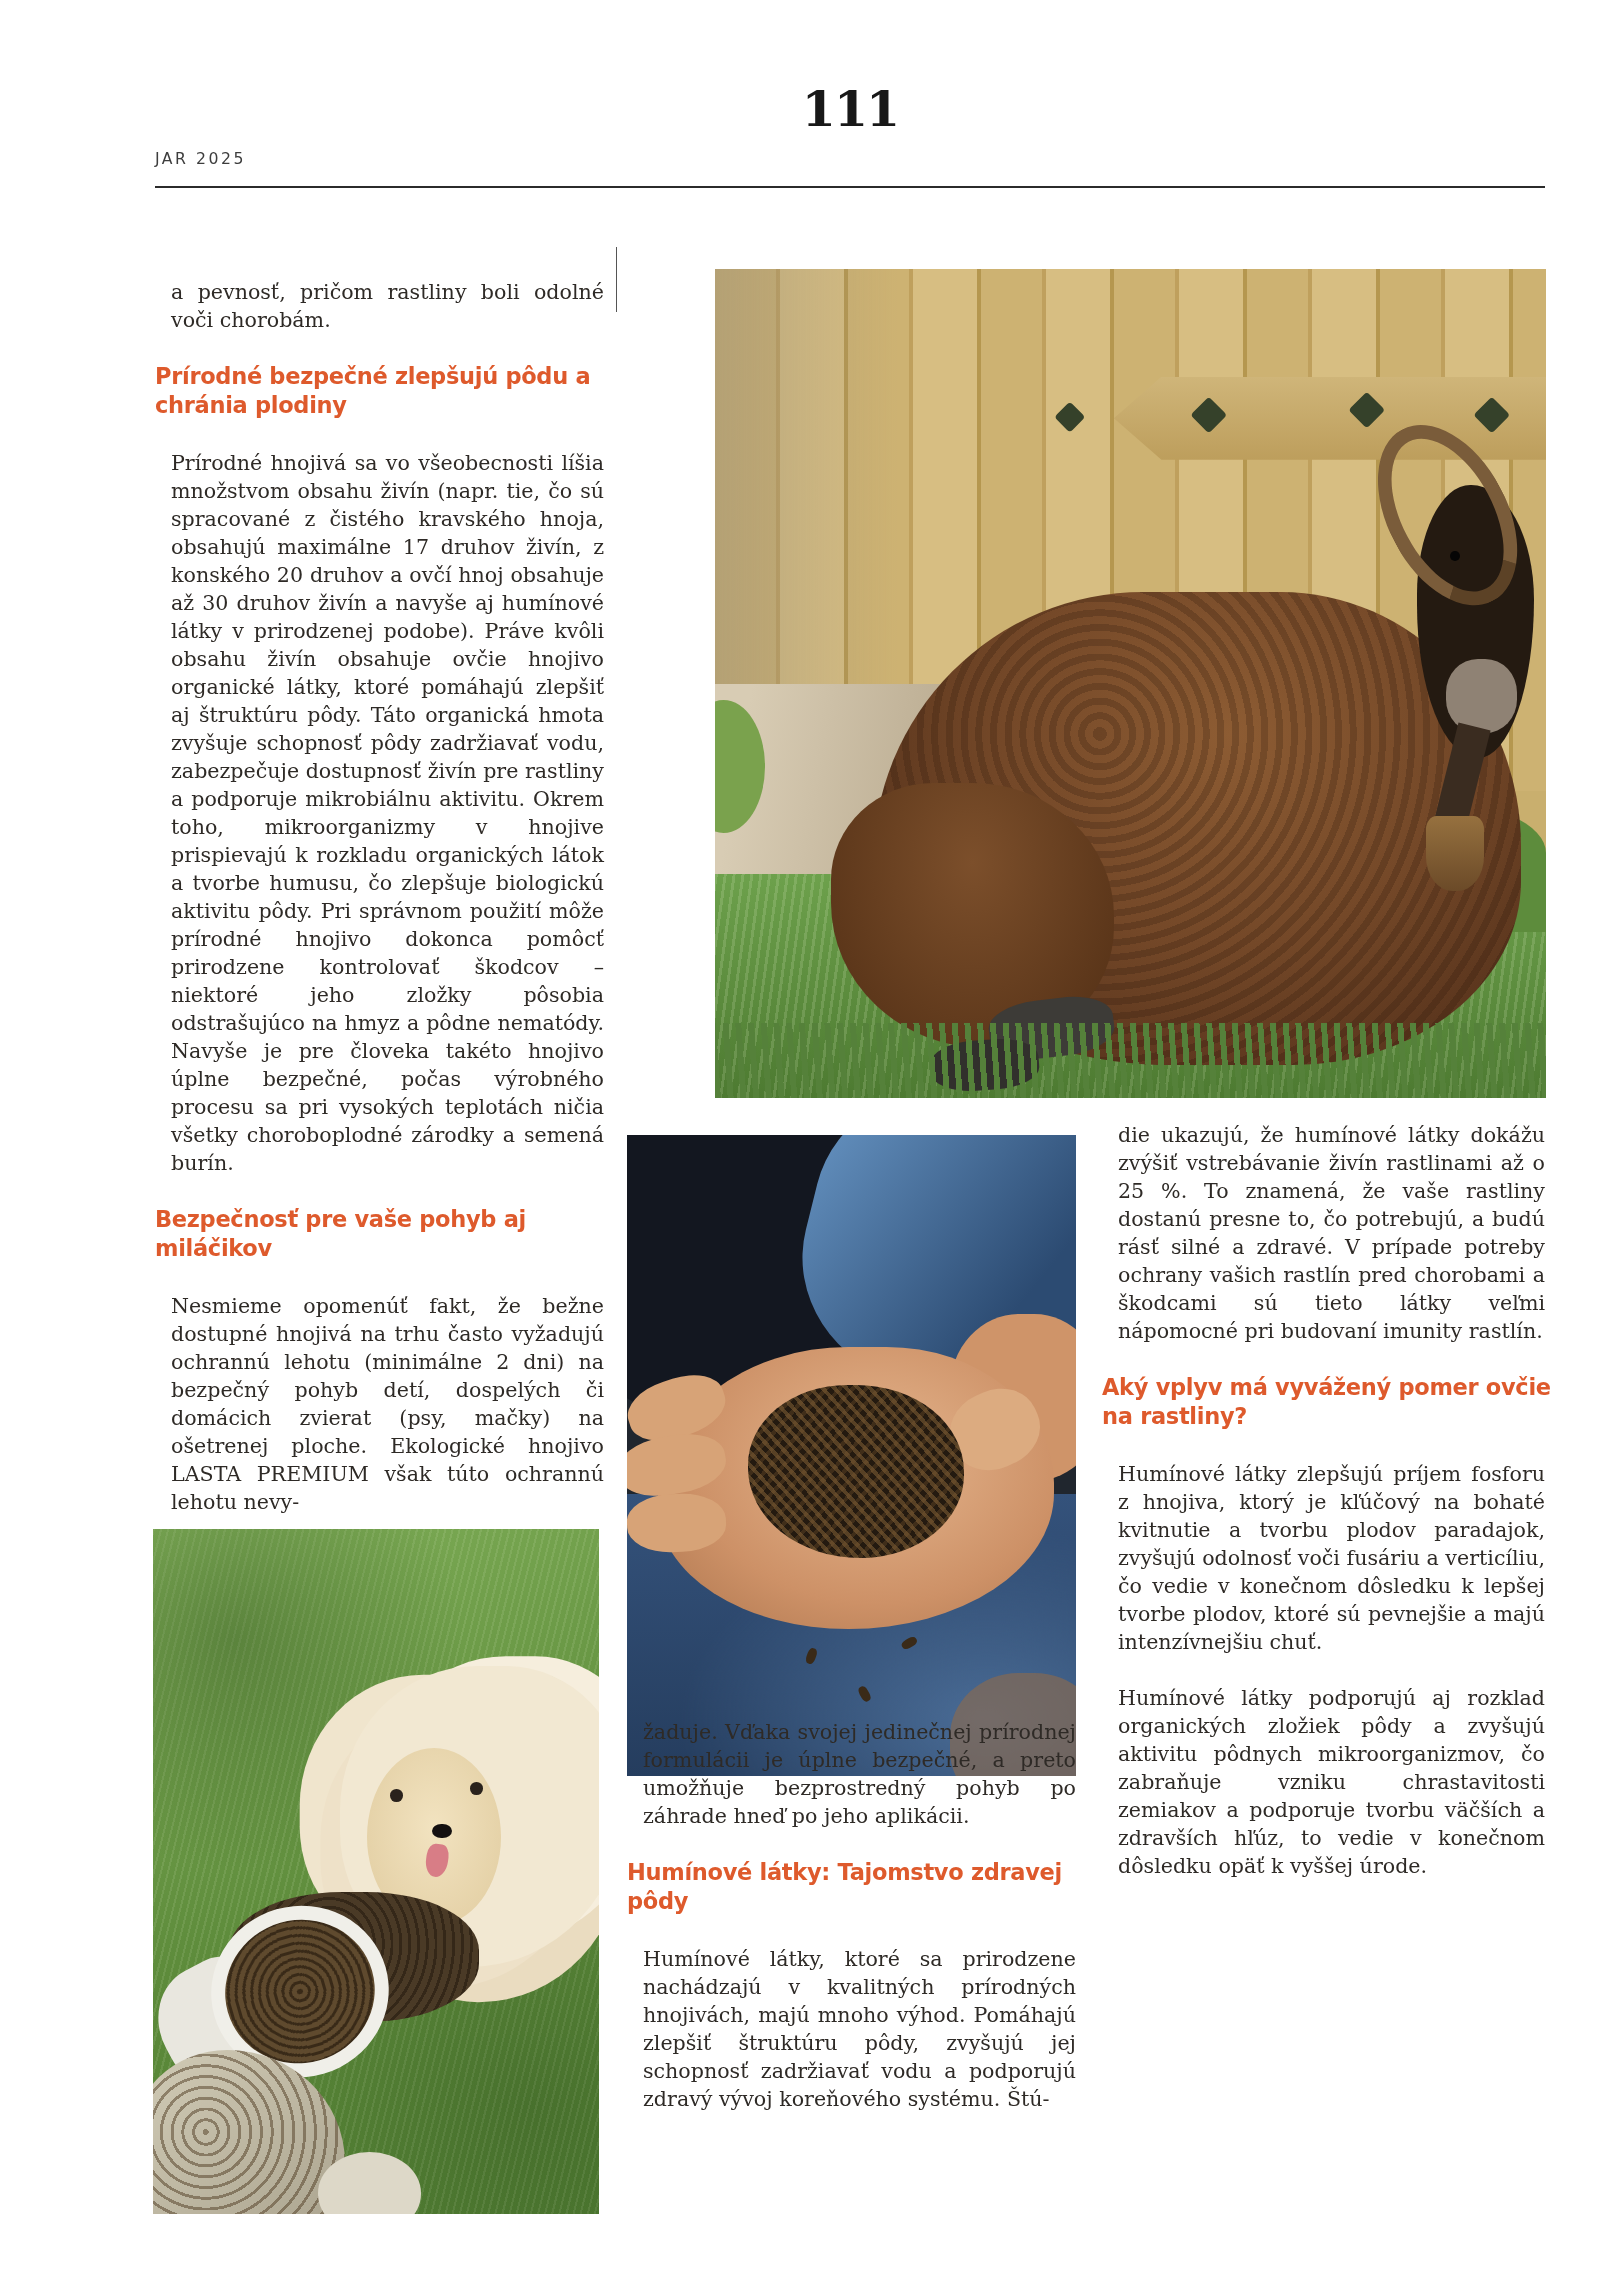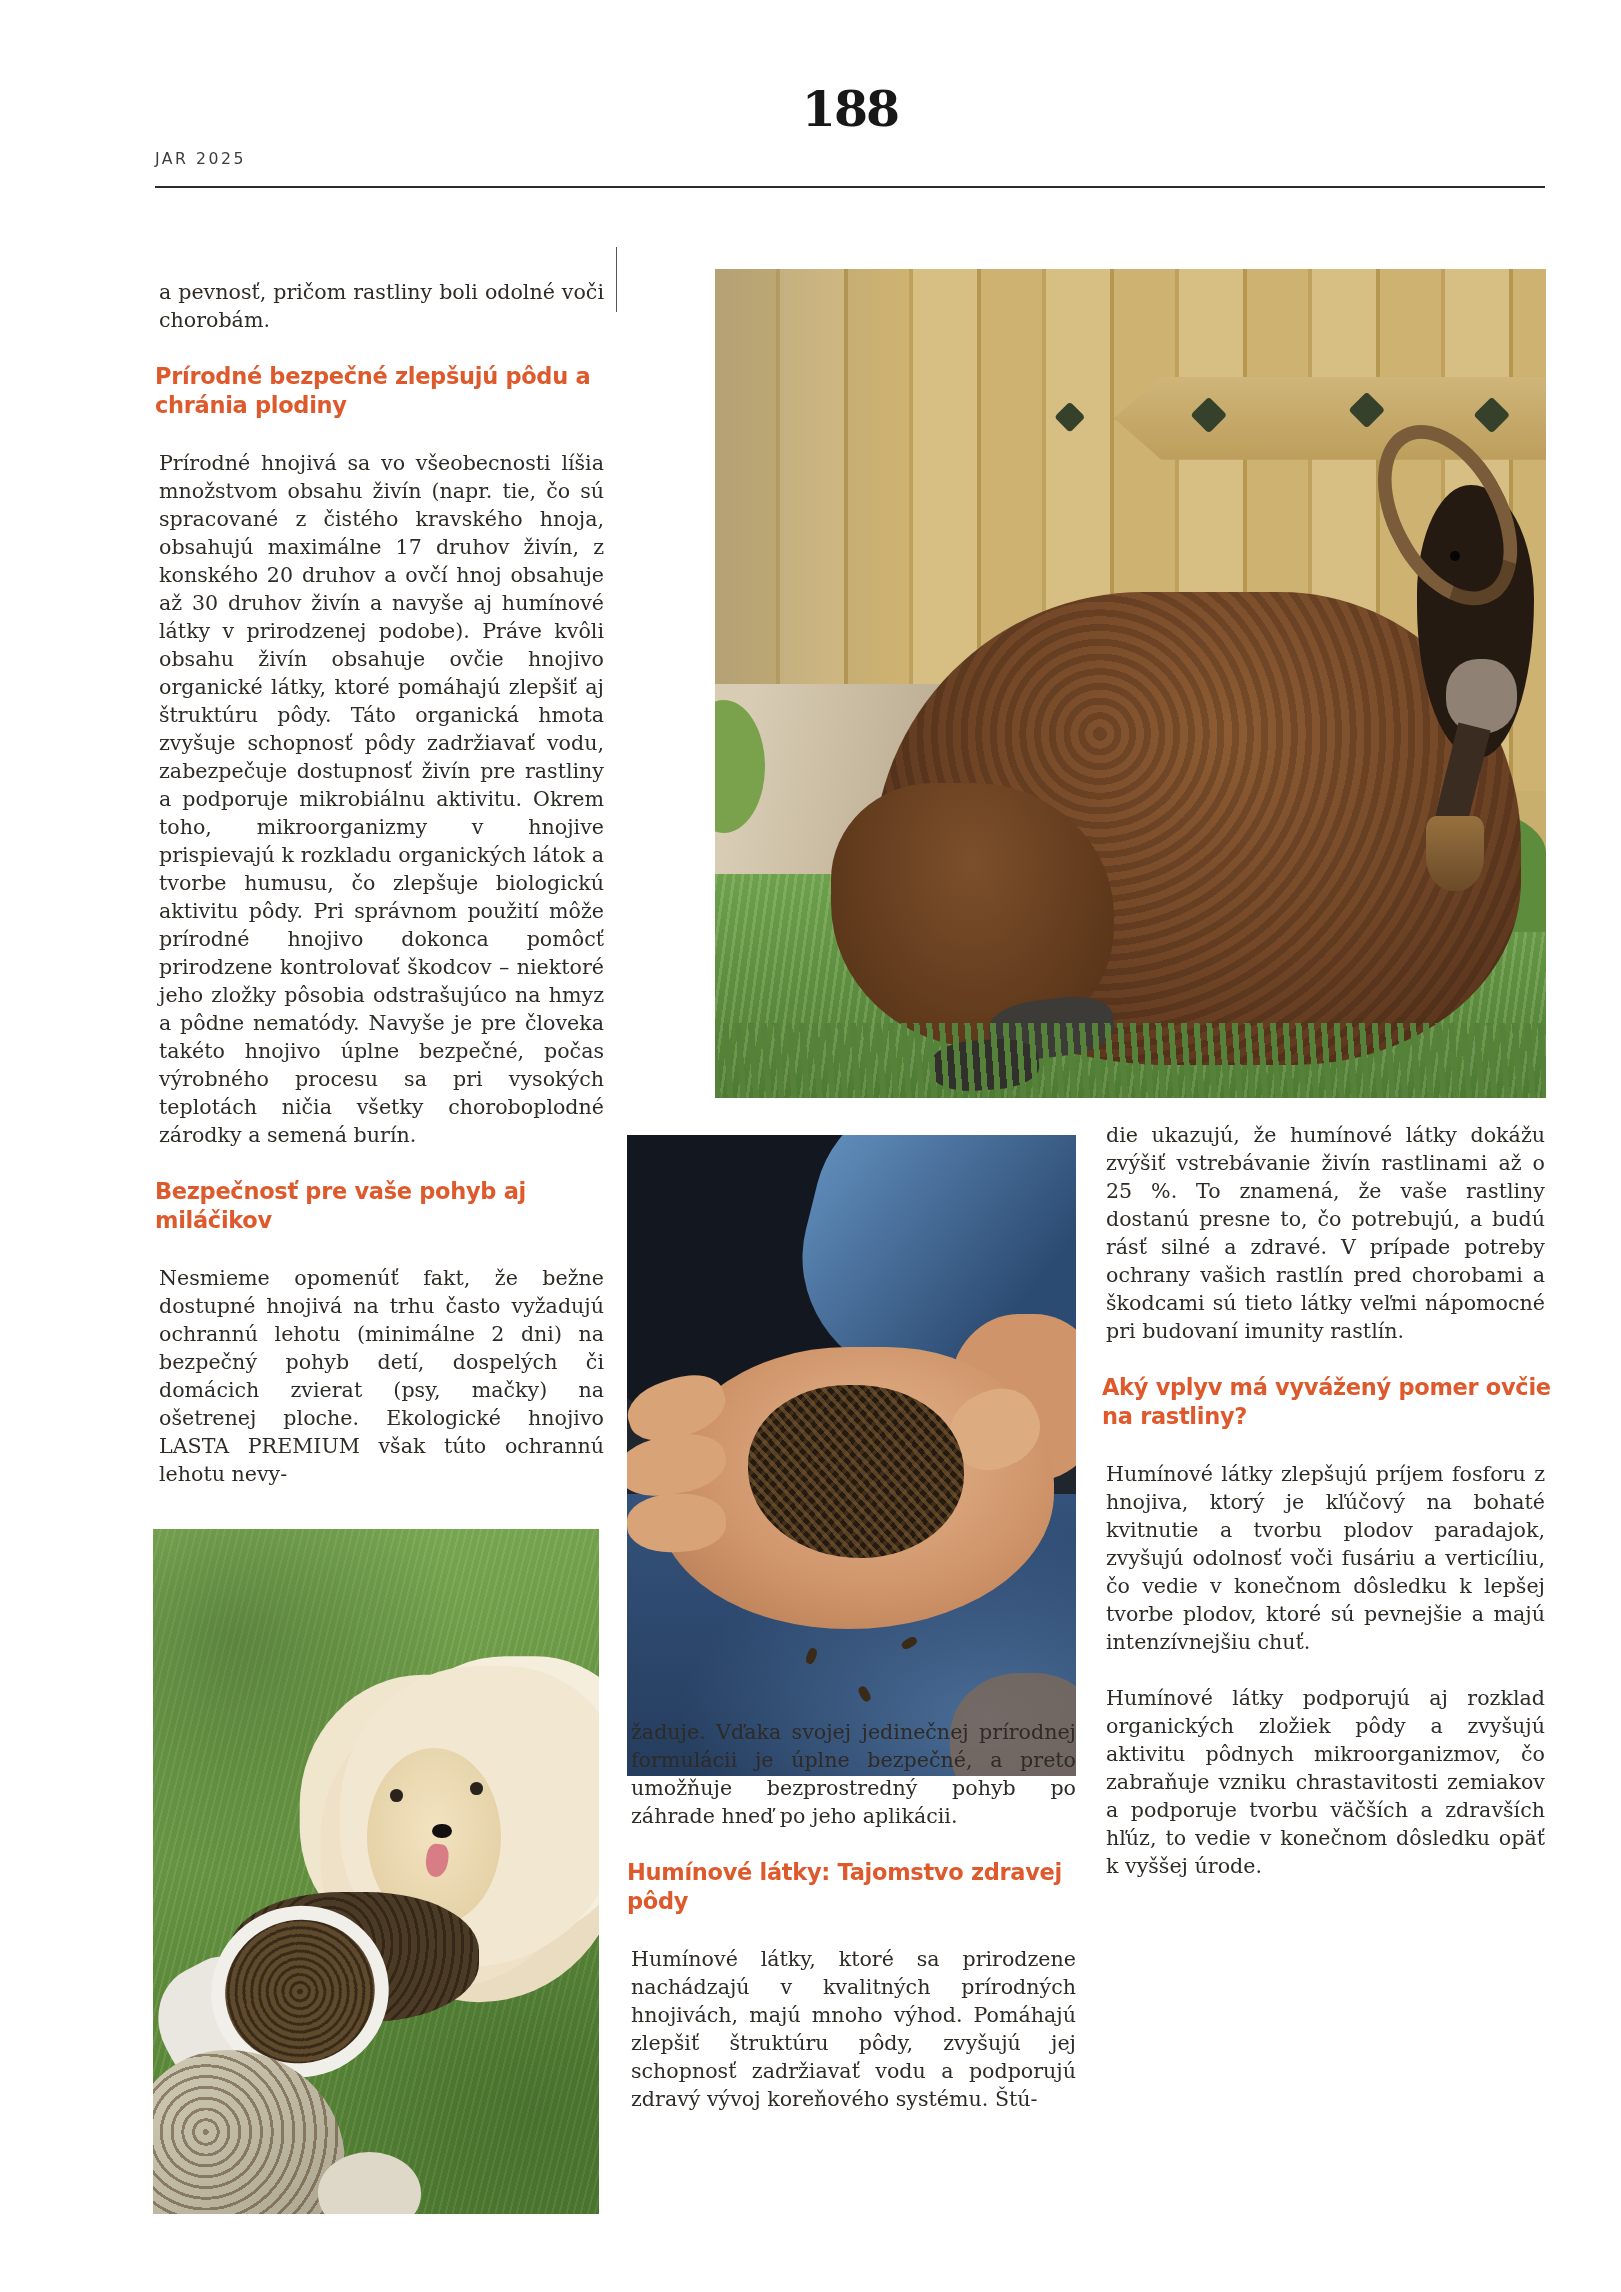--- a/index.html
+++ b/index.html
@@ -9,21 +9,21 @@
   
   .page-number{left:155px;top:80px;width:1390px;text-align:center;
      font-family:"DejaVu Serif",serif;font-weight:bold;font-size:49px;color:#181818;
      letter-spacing:-2px;}
   .issue{left:155px;top:149px;font-family:"DejaVu Sans","Liberation Sans",sans-serif;
      font-size:15.7px;letter-spacing:2.5px;color:#3d3d3d;}
   .top-rule{left:155px;top:186px;width:1390px;height:2px;background:#2b2b2b;}
   .col-divider{left:616px;top:247px;width:1px;height:65px;background:#555;}
   
   .col{font-size:20.6px;line-height:28px;color:#2e2a26;text-align:justify;}
-  .col p{margin:0 0 28px 4px;}
+  .col p{margin:0 0 28px 16px;}
   .col h2{margin:2px -15.7px 29px 0;font-family:"DejaVu Sans","Liberation Sans",sans-serif;
      font-weight:700;font-size:22.5px;line-height:29px;color:#de5a2c;text-align:left;
      letter-spacing:-0.3px;}
   .col-left{left:155px;top:278px;width:449px;}
   .col-mid{left:627px;top:1718px;width:449px;}
   .col-right{left:1102px;top:1121px;width:443px;}
   
   .photo{overflow:hidden;}
   .photo *{position:absolute;}
   
@@ -136,21 +136,21 @@
   .dg-stone{left:-5%;bottom:-6%;width:48%;height:30%;
      background:
        repeating-radial-gradient(circle at 35% 40%,rgba(80,60,35,.5) 0 2.9px,rgba(0,0,0,0) 2.9px 10.8px),
        linear-gradient(140deg,#d2ccb7,#a8a18c);
      border-radius:45% 55% 40% 40%;}
   .dg-stone2{left:37%;bottom:-3%;width:23%;height:12%;background:#ddd8c8;border-radius:50%;}
 </style>
 </head>
 <body>
 
-<div class="abs page-number">188</div>
+<div class="abs page-number">111</div>
 <div class="abs issue">JAR 2025</div>
 <div class="abs top-rule"></div>
 <div class="abs col-divider"></div>
 
 <div class="abs col col-left">
   <p>a pevnosť, pričom rastliny boli odolné voči chorobám.</p>
   <h2>Prírodné bezpečné zlepšujú pôdu a chránia plodiny</h2>
   <p>Prírodné hnojivá sa vo všeobecnosti líšia množstvom obsahu živín (napr. tie, čo sú spracované z čistého kravského hnoja, obsahujú maximálne 17 druhov živín, z konského 20 druhov a ovčí hnoj obsahuje až 30 druhov živín a navyše aj humínové látky v prirodzenej podobe). Práve kvôli obsahu živín obsahuje ovčie hnojivo organické látky, ktoré pomáhajú zlepšiť aj štruktúru pôdy. Táto organická hmota zvyšuje schopnosť pôdy zadržiavať vodu, zabezpečuje dostupnosť živín pre rastliny a podporuje mikrobiálnu aktivitu. Okrem toho, mikroorganizmy v hnojive prispievajú k rozkladu organických látok a tvorbe humusu, čo zlepšuje biologickú aktivitu pôdy. Pri správnom použití môže prírodné hnojivo dokonca pomôcť prirodzene kontrolovať škodcov – niektoré jeho zložky pôsobia odstrašujúco na hmyz a pôdne nematódy. Navyše je pre človeka takéto hnojivo úplne bezpečné, počas výrobného procesu sa pri vysokých teplotách ničia všetky choroboplodné zárodky a semená burín.</p>
   <h2>Bezpečnosť pre vaše pohyb aj miláčikov</h2>
   <p>Nesmieme opomenúť fakt, že bežne dostupné hnojivá na trhu často vyžadujú ochrannú lehotu (minimálne 2 dni) na bezpečný pohyb detí, dospelých či domácich zvierat (psy, mačky) na ošetrenej ploche. Ekologické hnojivo LASTA PREMIUM však túto ochrannú lehotu nevy-</p>

